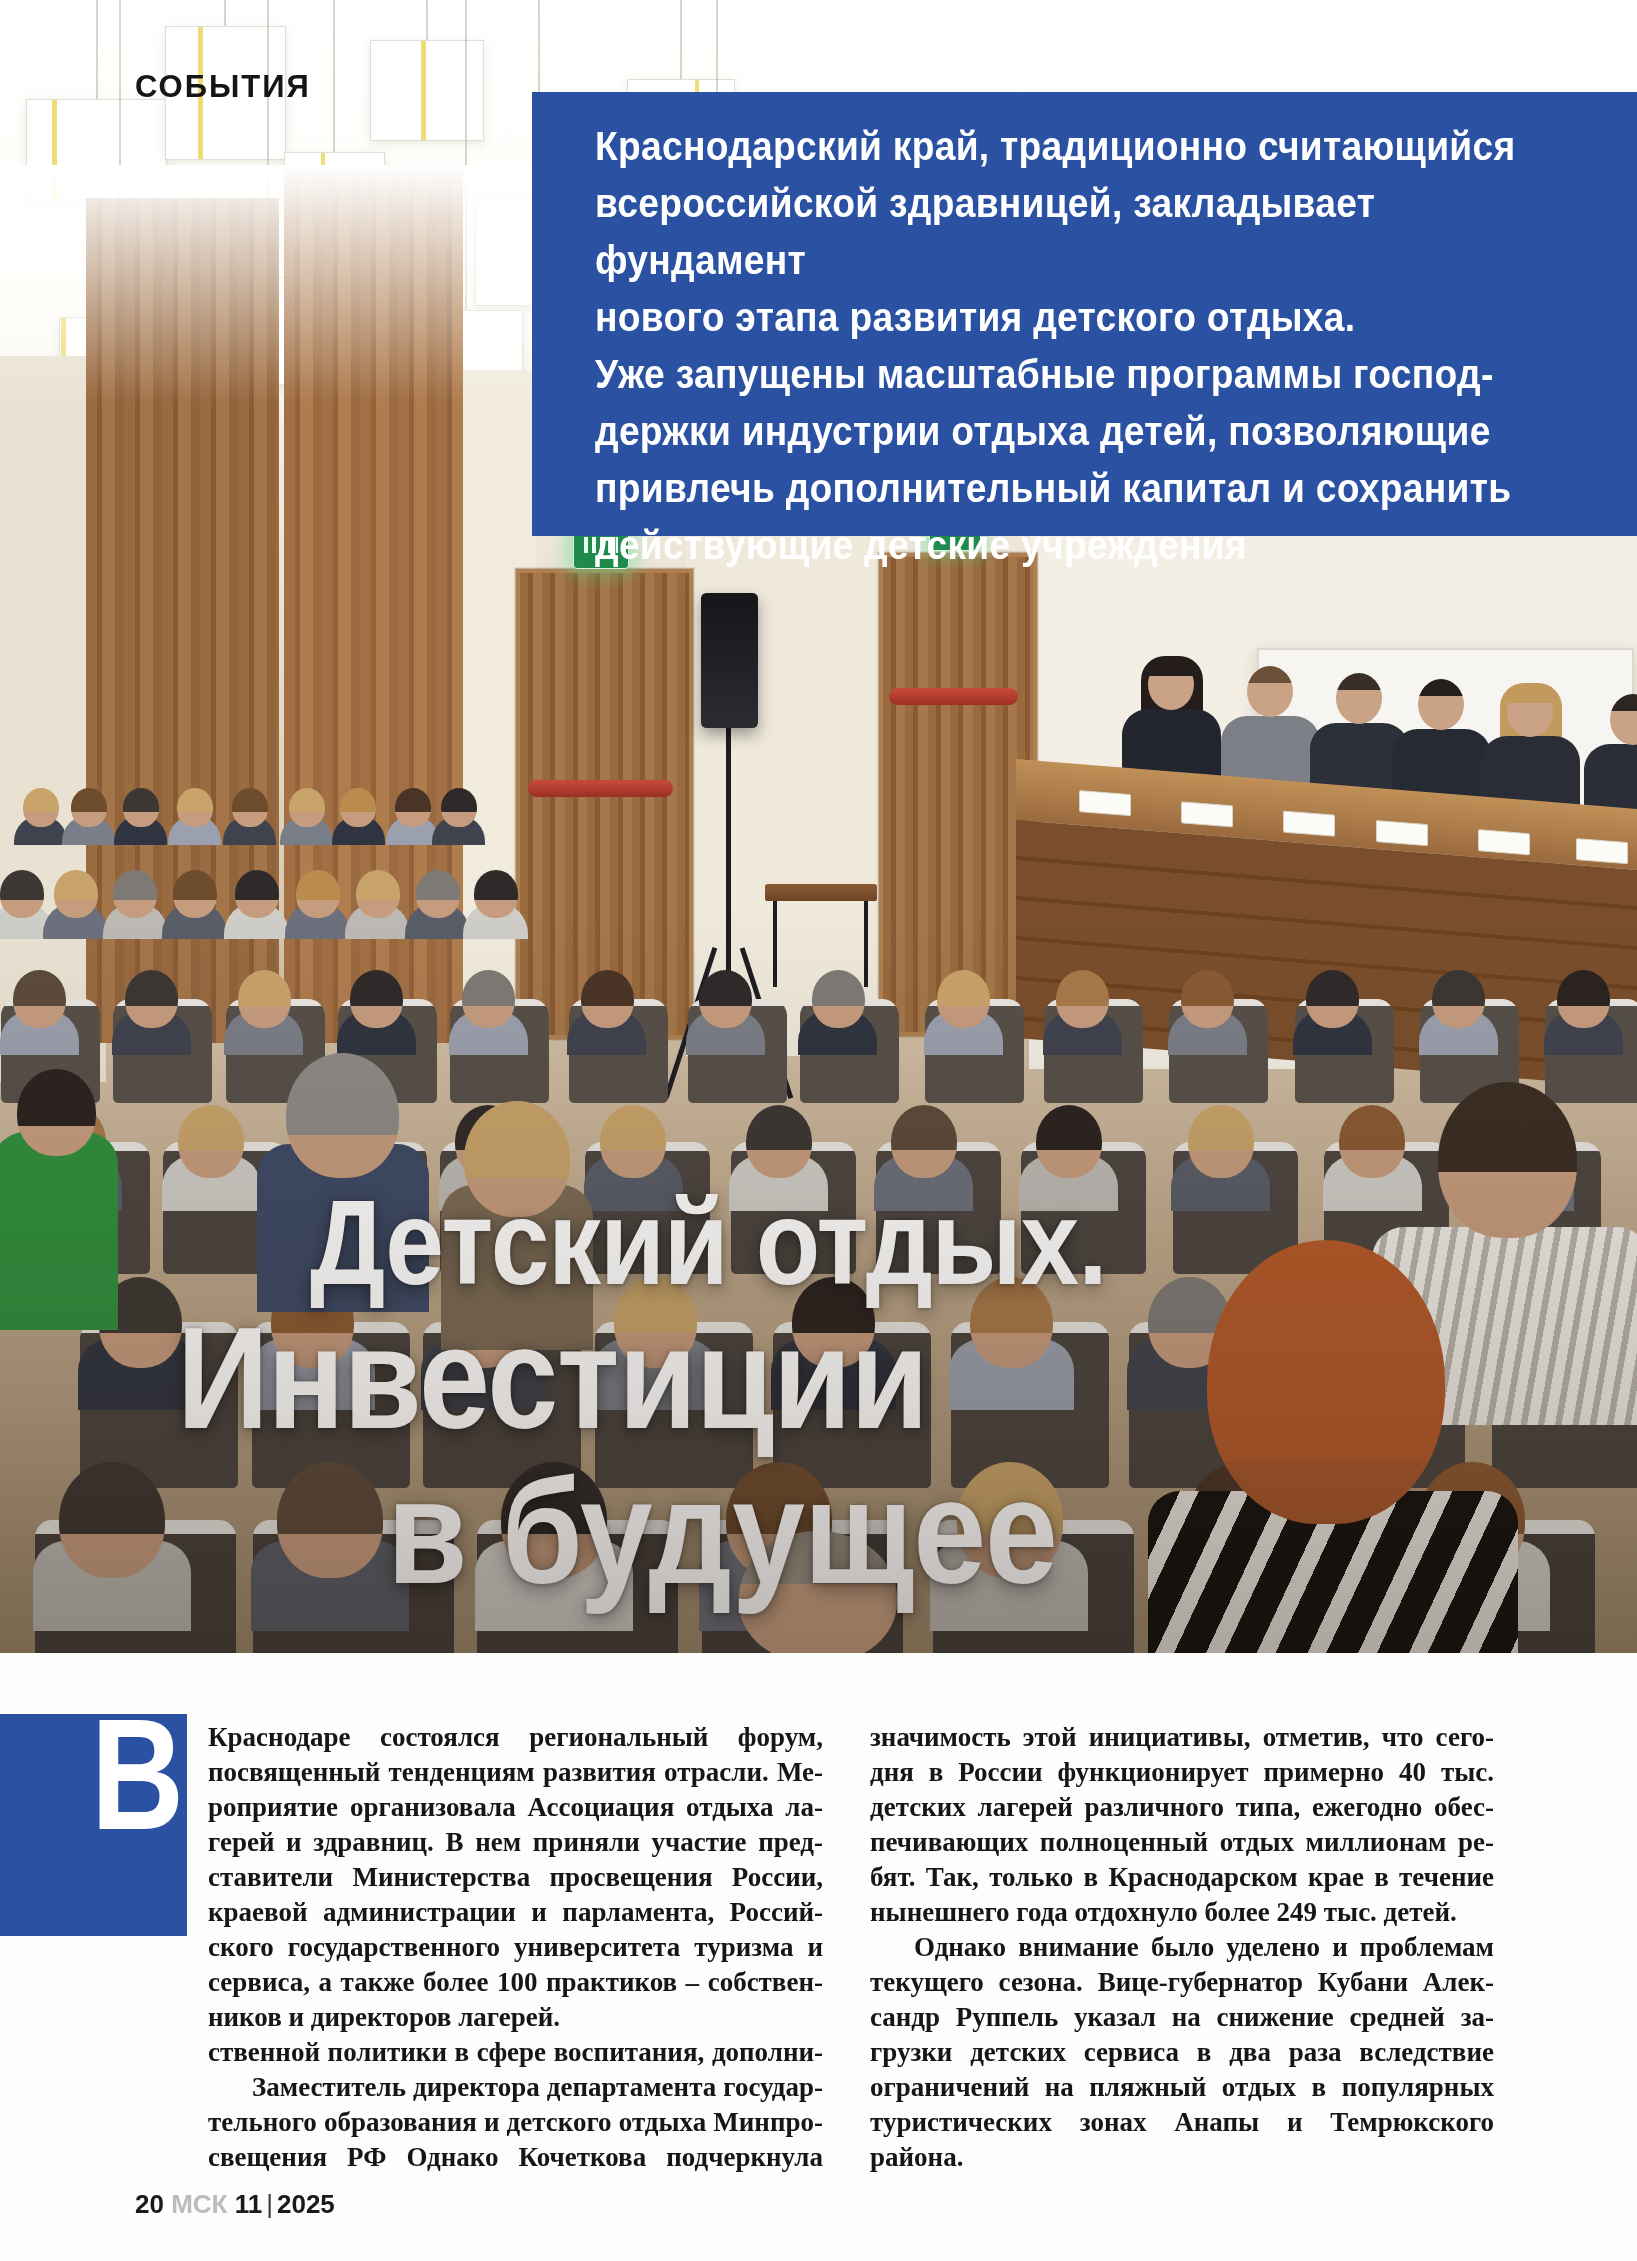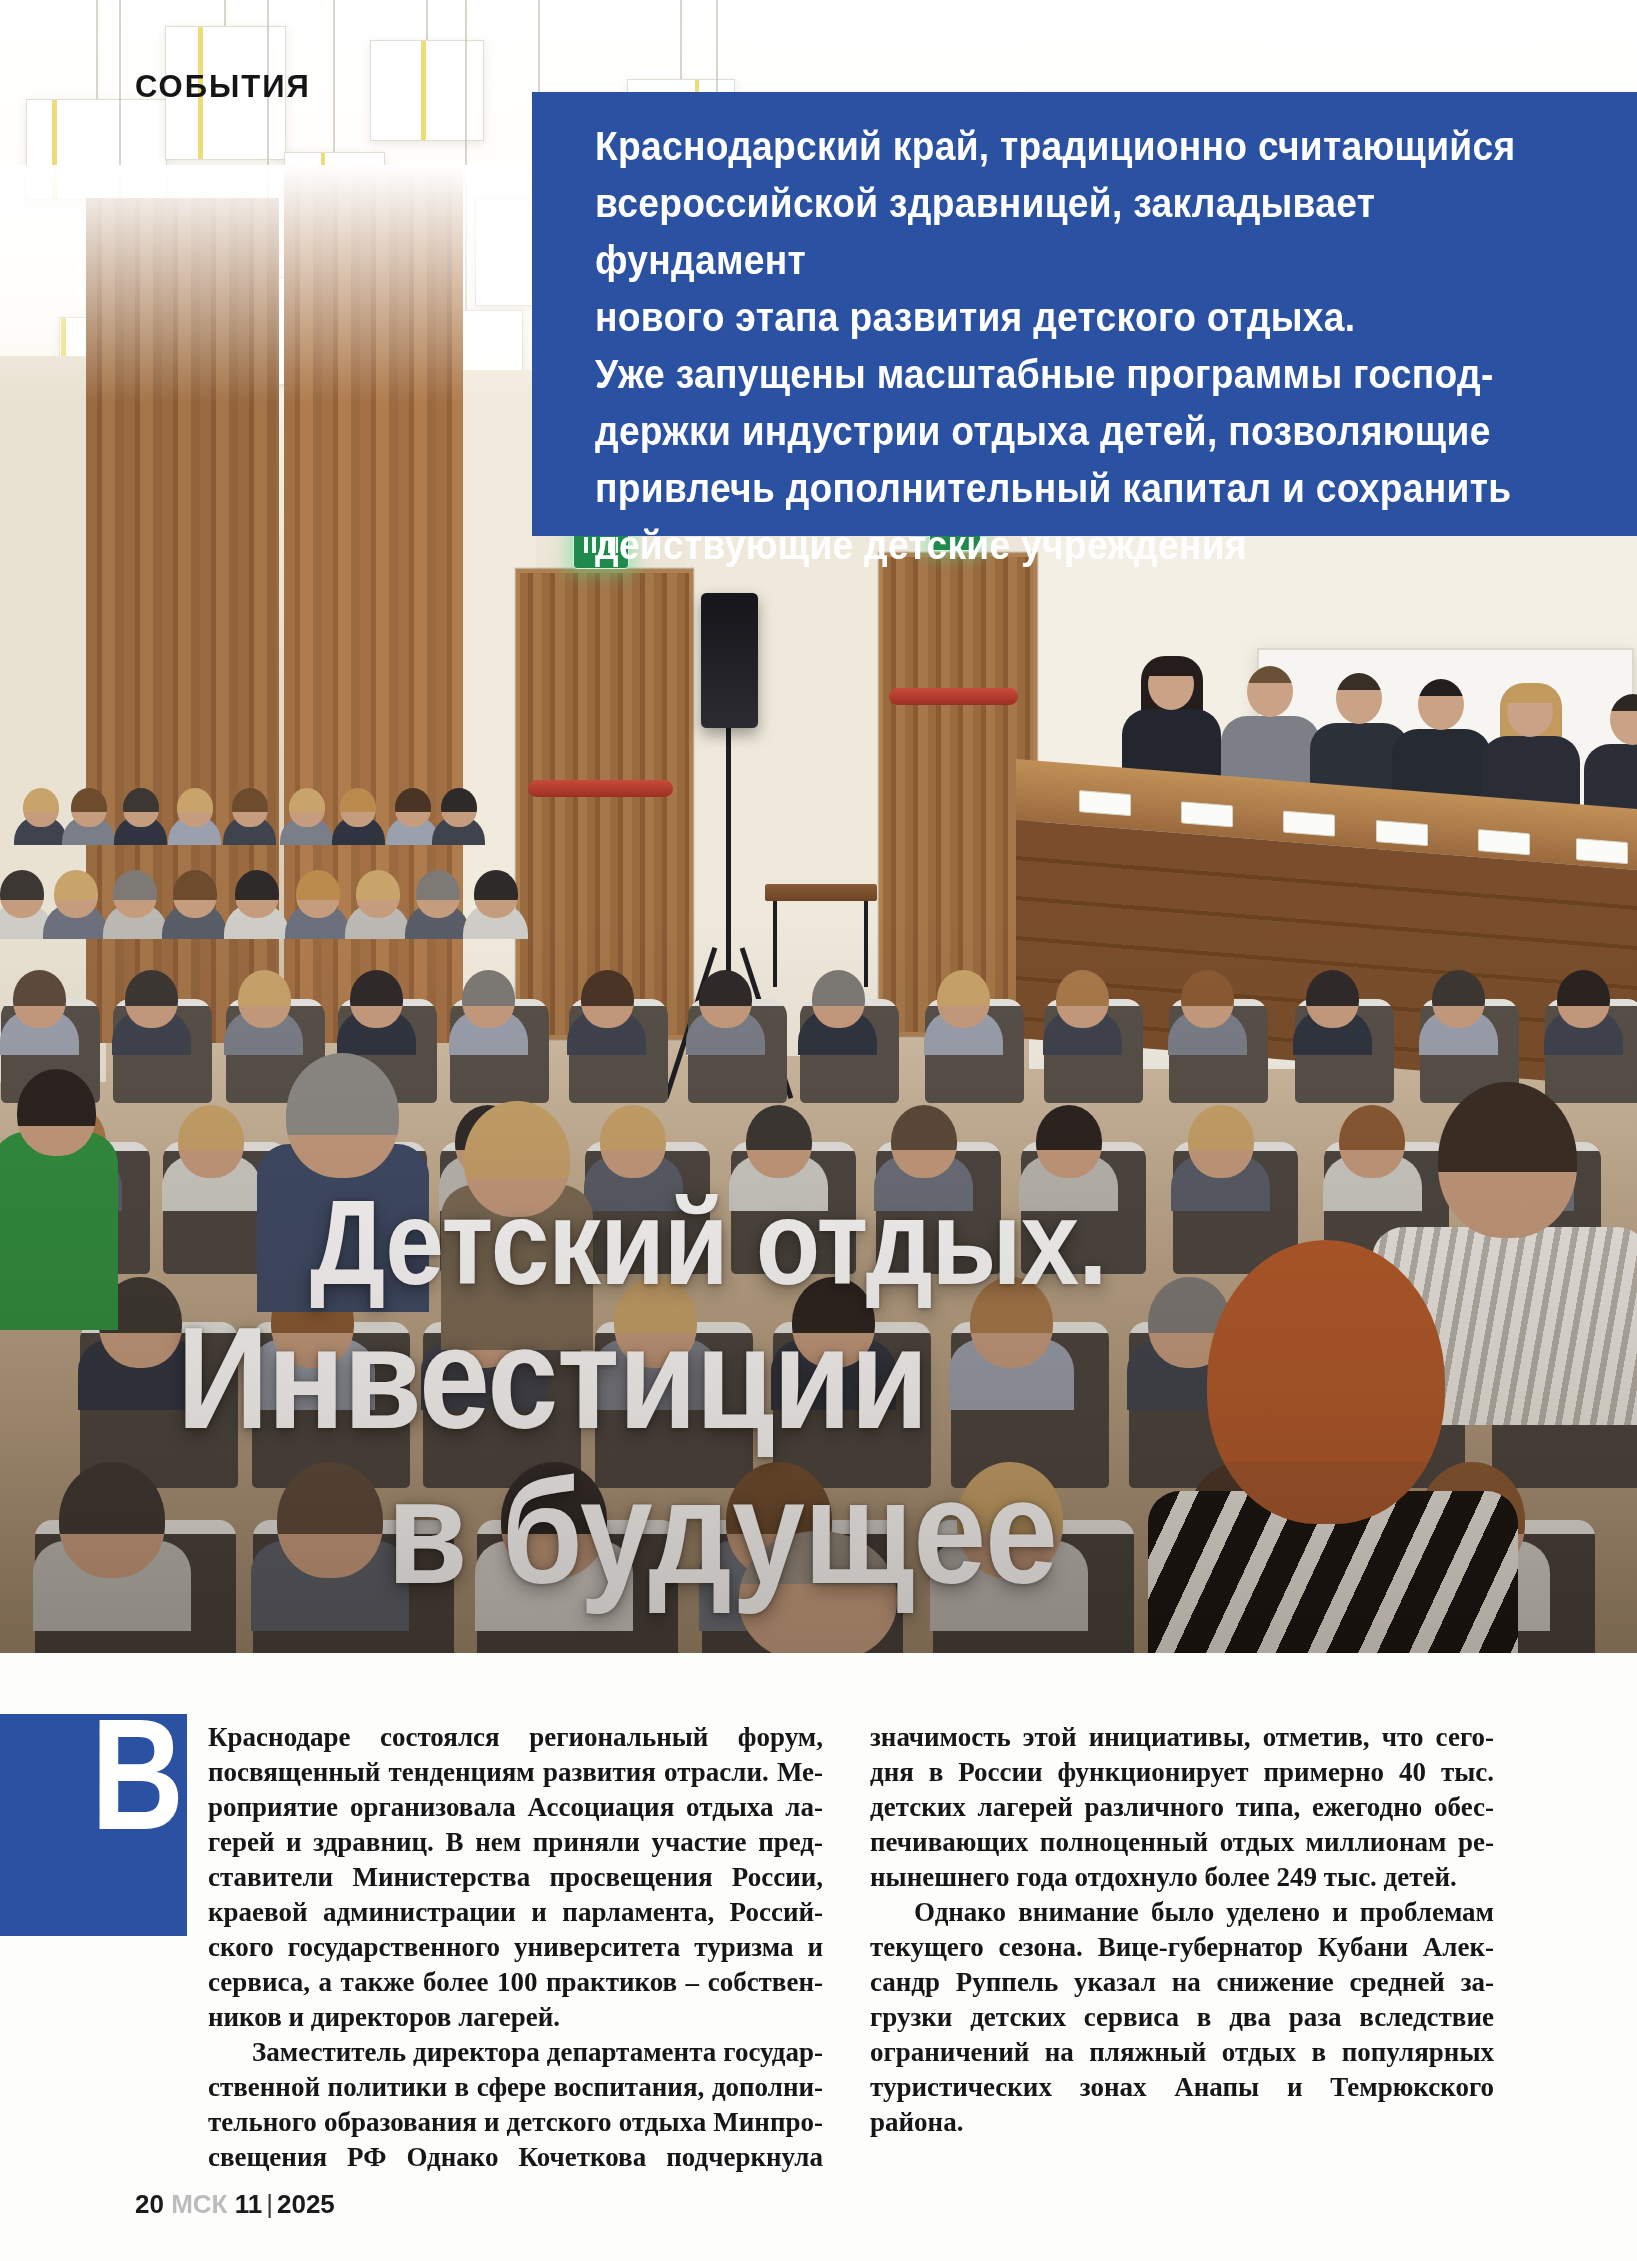--- a/index.html
+++ b/index.html
@@ -400,30 +400,31 @@
     <div class="col col-left" id="col0">
         <div class="jl">Краснодаре состоялся региональный форум,</div>
         <div class="jl">посвященный тенденциям развития отрасли. Ме-</div>
         <div class="jl">роприятие организовала Ассоциация отдыха ла-</div>
         <div class="jl">герей и здравниц. В нем приняли участие пред-</div>
         <div class="jl">ставители Министерства просвещения России,</div>
         <div class="jl">краевой администрации и парламента, Россий-</div>
         <div class="jl">ского государственного университета туризма и</div>
         <div class="jl">сервиса, а также более 100 практиков – собствен-</div>
         <div class="jl lastline">ников и директоров лагерей.</div>
+        <div class="jl">ственной политики в сфере воспитания, дополни-</div>
         <div class="jl ind">Заместитель директора департамента государ-</div>
-        <div class="jl">ственной политики в сфере воспитания, дополни-</div>
         <div class="jl">тельного образования и детского отдыха Минпро-</div>
         <div class="jl">свещения РФ Однако Кочеткова подчеркнула</div>
       </div>
     <div class="col col-right" id="col1">
         <div class="jl">значимость этой инициативы, отметив, что сего-</div>
         <div class="jl">дня в России функционирует примерно 40 тыс.</div>
         <div class="jl">детских лагерей различного типа, ежегодно обес-</div>
         <div class="jl">печивающих полноценный отдых миллионам ре-</div>
+        <div class="jl">бят. Так, только в Краснодарском крае в течение</div>
         <div class="jl lastline">нынешнего года отдохнуло более 249 тыс. детей.</div>
         <div class="jl ind">Однако внимание было уделено и проблемам</div>
         <div class="jl">текущего сезона. Вице-губернатор Кубани Алек-</div>
         <div class="jl">сандр Руппель указал на снижение средней за-</div>
         <div class="jl">грузки детских сервиса в два раза вследствие</div>
         <div class="jl">ограничений на пляжный отдых в популярных</div>
         <div class="jl">туристических зонах Анапы и Темрюкского</div>
         <div class="jl lastline">района.</div>
       </div>
   </section>

